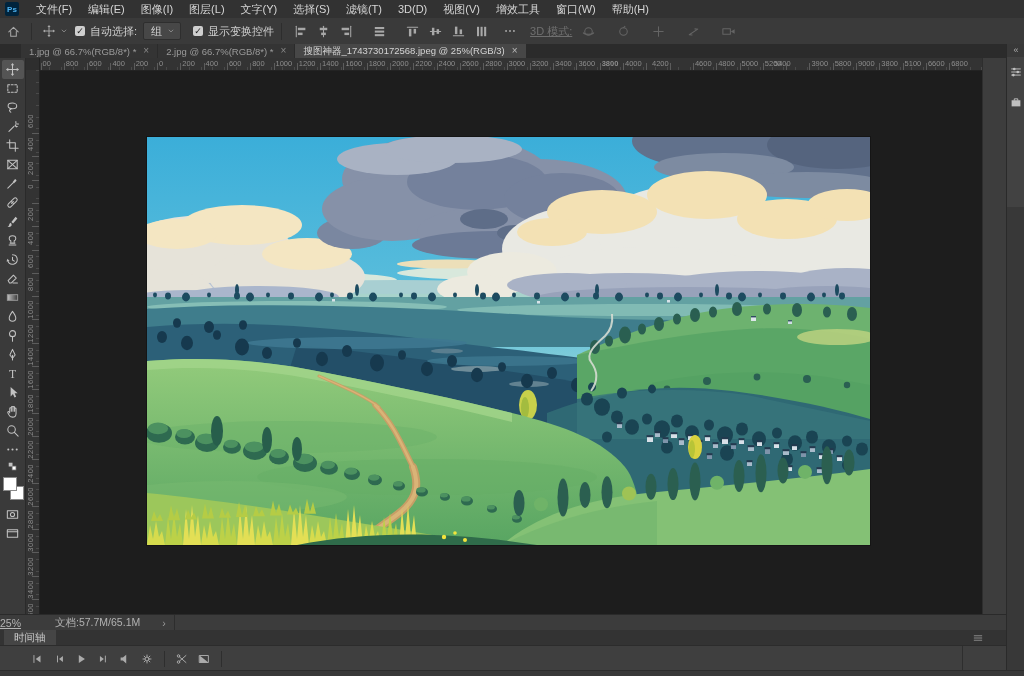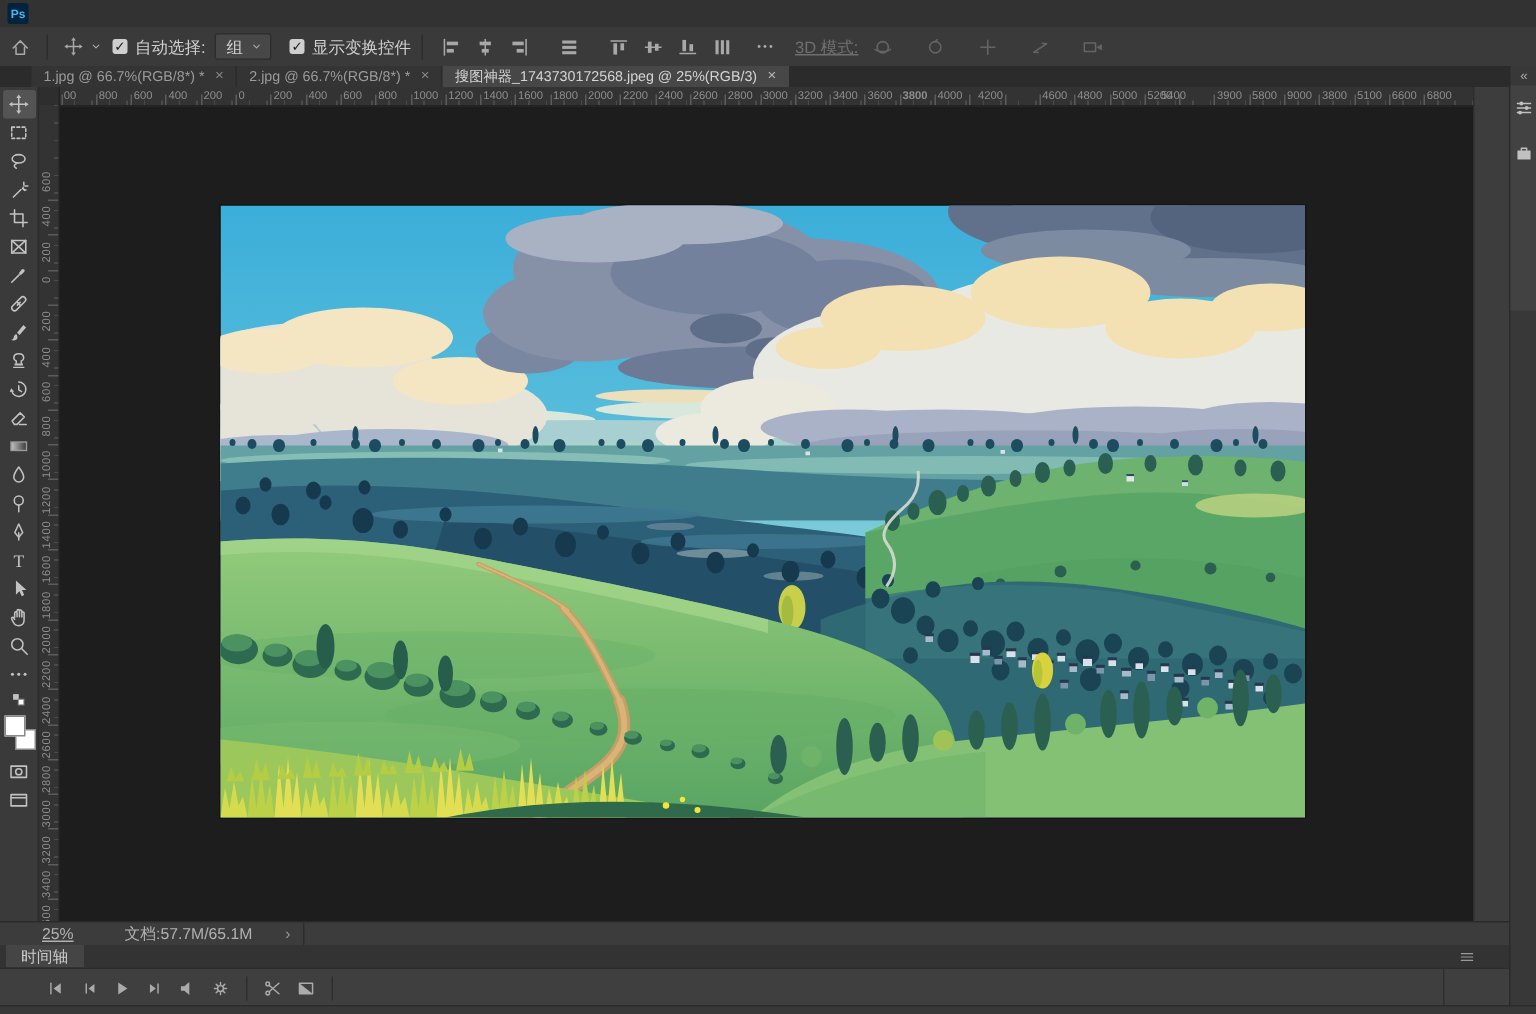--- a/index.html
+++ b/index.html
@@ -56,40 +56,54 @@
   #rgap{left:982px;top:0;width:24px;height:556px;background:#3d3d3d;border-left:1px solid #2e2e2e;}
 
   
   #dock{left:1006px;top:44px;width:18px;height:632px;background:#383838;border-left:1px solid #2a2a2a;}
   #dock-collapse{position:absolute;top:0px;left:0;width:18px;text-align:center;color:#aaaaaa;font-size:9px;line-height:12px;}
   #dock-icons{position:absolute;top:13px;left:0;width:18px;height:150px;background:#424242;display:flex;flex-direction:column;align-items:center;padding-top:8px;gap:16px;box-sizing:border-box;}
   .dock-icon{color:#c0c0c0;}
 
   
   #statusbar{left:0;top:614px;width:1006px;height:16px;background:#3c3c3c;border-top:1px solid #2a2a2a;display:flex;align-items:center;font-size:10.5px;color:#b2b2b2;box-sizing:border-box;}
-  #status-zoom{margin-left:28px;text-decoration:underline;}
+  #status-zoom{text-decoration:underline;}
   #status-doc{margin-left:34px;}
   #status-chevron{margin-left:22px;color:#9a9a9a;}
   #status-divider{width:1px;height:100%;background:#2d2d2d;margin-left:8px;}
 
   
   #tl-tabrow{left:0;top:630px;width:1006px;height:15px;background:#333333;display:flex;align-items:stretch;font-size:10.5px;}
   #tl-tab{background:#454545;color:#c9c9c9;padding:0 10px;margin-left:4px;display:flex;align-items:center;}
   #tl-menu{position:absolute;right:22px;top:2px;color:#9a9a9a;}
   #tl-body{left:0;top:645px;width:1006px;height:25px;background:#3f3f3f;border-top:1px solid #2c2c2c;display:flex;align-items:center;}
   .tl-btn{width:22px;height:18px;display:flex;align-items:center;justify-content:center;color:#ababab;}
   .tl-sep{width:1px;height:16px;background:#2e2e2e;margin:0 6px;}
   #tl-track-divider{position:absolute;left:962px;top:0;width:1px;height:25px;background:#2e2e2e;}
   #bottomstrip{left:0;top:670px;width:1024px;height:6px;background:#383838;border-top:1px solid #2c2c2c;}
 </style>
 </head>
 <body>
 
 <div id="menubar" class="abs">
   <div id="ps-logo">Ps</div>
+  <div id="menu-items" style="display:flex;">
+      <div class="menu-item">文件(F)</div>
+      <div class="menu-item">编辑(E)</div>
+      <div class="menu-item">图像(I)</div>
+      <div class="menu-item">图层(L)</div>
+      <div class="menu-item">文字(Y)</div>
+      <div class="menu-item">选择(S)</div>
+      <div class="menu-item">滤镜(T)</div>
+      <div class="menu-item">3D(D)</div>
+      <div class="menu-item">视图(V)</div>
+      <div class="menu-item">增效工具</div>
+      <div class="menu-item">窗口(W)</div>
+      <div class="menu-item">帮助(H)</div>
+    </div>
 </div>
 
 <div id="optionsbar" class="abs">
   <span class="opt-icon" style="margin-left:6px;">
       <svg width="15" height="15" viewBox="0 0 16 16">
         <path class="s" d="M3 8.5 8 3.5 13 8.5M5 8v5h6V8"></path>
       </svg>
     </span>
   <span class="opt-sep"></span>
   <span class="opt-icon">

